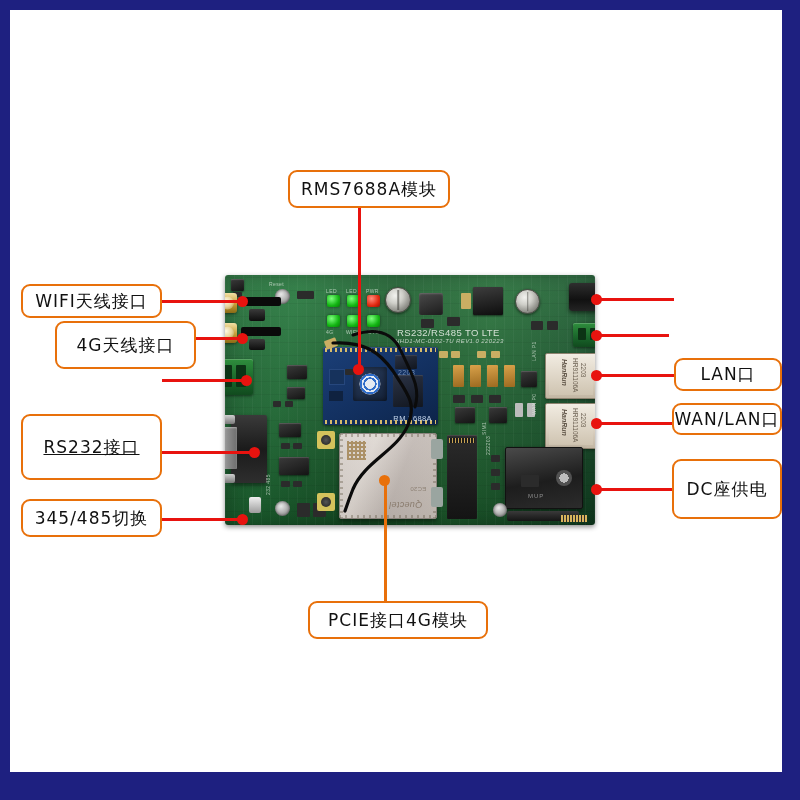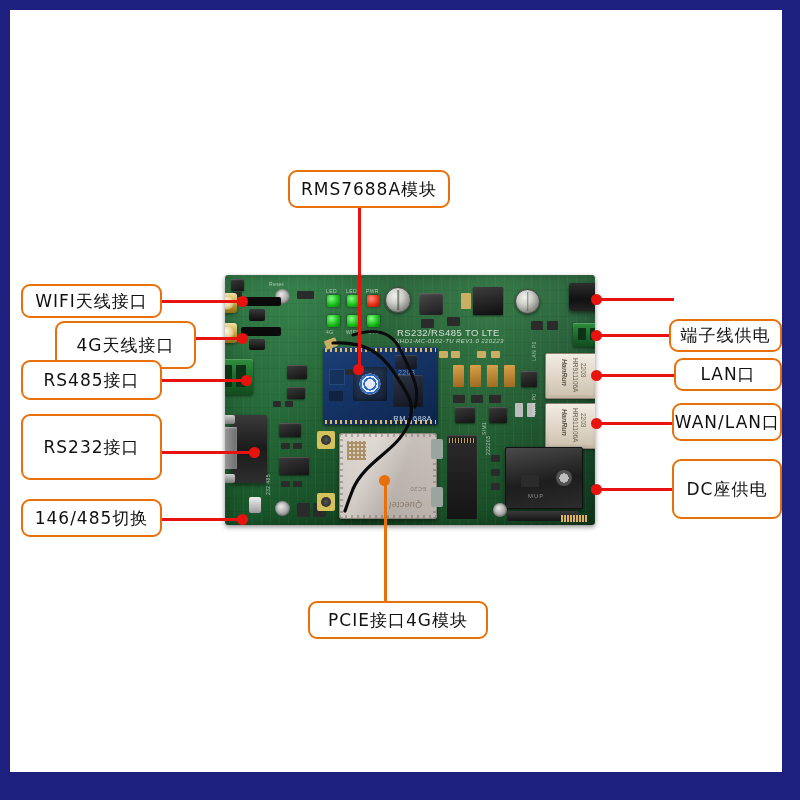--- a/index.html
+++ b/index.html
@@ -475,54 +475,48 @@
     </div>
     <div class="leader-h" style="left:152px;top:290px;width:80px;"></div>
     <div class="dot" style="left:227px;top:286px;"></div>
 
     <div class="label-box" style="left:14px;top:311px;width:141px;height:48px;margin-left:31px;">
       <span>4G天线接口</span>
     </div>
     <div class="leader-h" style="left:152px;top:327px;width:80px;"></div>
     <div class="dot" style="left:227px;top:323px;"></div>
 
-    <div class="label-box" style="left:11px;top:350px;width:141px;height:40px;">
-      <span>RS485接口</span>
-    </div>
     <div class="leader-h" style="left:152px;top:369px;width:84px;"></div>
     <div class="dot" style="left:231px;top:365px;"></div>
 
-    <div class="label-box" style="left:11px;top:404px;width:141px;height:66px;">
+    <div class="label-box" style="left:11px;top:404px;width:141px;height:66px;text-decoration:underline;">
       <span>RS232接口</span>
     </div>
     <div class="leader-h" style="left:152px;top:441px;width:92px;"></div>
     <div class="dot" style="left:239px;top:437px;"></div>
 
     <div class="label-box" style="left:11px;top:489px;width:141px;height:38px;">
-      <span>146/485切换</span>
+      <span>345/485切换</span>
     </div>
     <div class="leader-h" style="left:152px;top:508px;width:80px;"></div>
     <div class="dot" style="left:227px;top:504px;"></div>
 
     <div class="leader-h" style="left:586px;top:288px;width:78px;"></div>
     <div class="dot" style="left:581px;top:284px;"></div>
 
-    <div class="label-box" style="left:659px;top:309px;width:113px;height:33px;">
-      <span>端子线供电</span>
-    </div>
     <div class="leader-h" style="left:586px;top:324px;width:73px;"></div>
     <div class="dot" style="left:581px;top:320px;"></div>
 
     <div class="label-box" style="left:664px;top:348px;width:108px;height:33px;">
       <span>LAN口</span>
     </div>
     <div class="leader-h" style="left:586px;top:364px;width:78px;"></div>
     <div class="dot" style="left:581px;top:360px;"></div>
 
-    <div class="label-box" style="left:662px;top:393px;width:110px;height:38px;justify-content:flex-end;">
+    <div class="label-box" style="left:662px;top:393px;width:110px;height:32px;">
       <span>WAN/LAN口</span>
     </div>
     <div class="leader-h" style="left:586px;top:412px;width:76px;"></div>
     <div class="dot" style="left:581px;top:408px;"></div>
 
     <div class="label-box" style="left:662px;top:449px;width:110px;height:60px;">
       <span>DC座供电</span>
     </div>
     <div class="leader-h" style="left:586px;top:478px;width:76px;"></div>
     <div class="dot" style="left:581px;top:474px;"></div>

